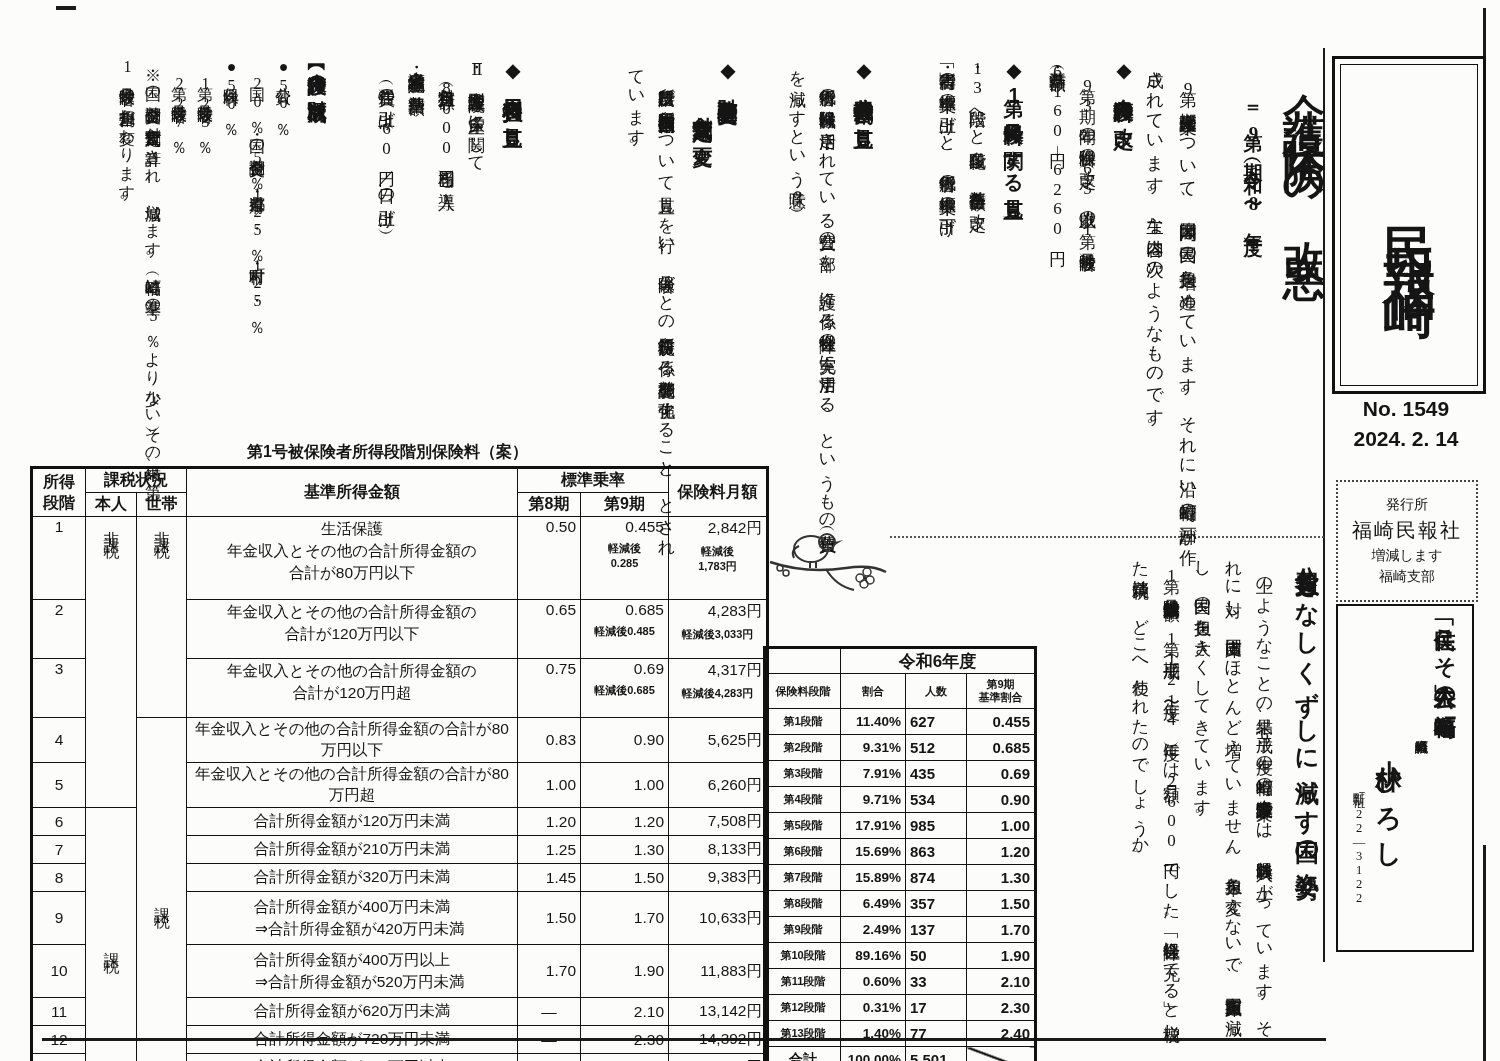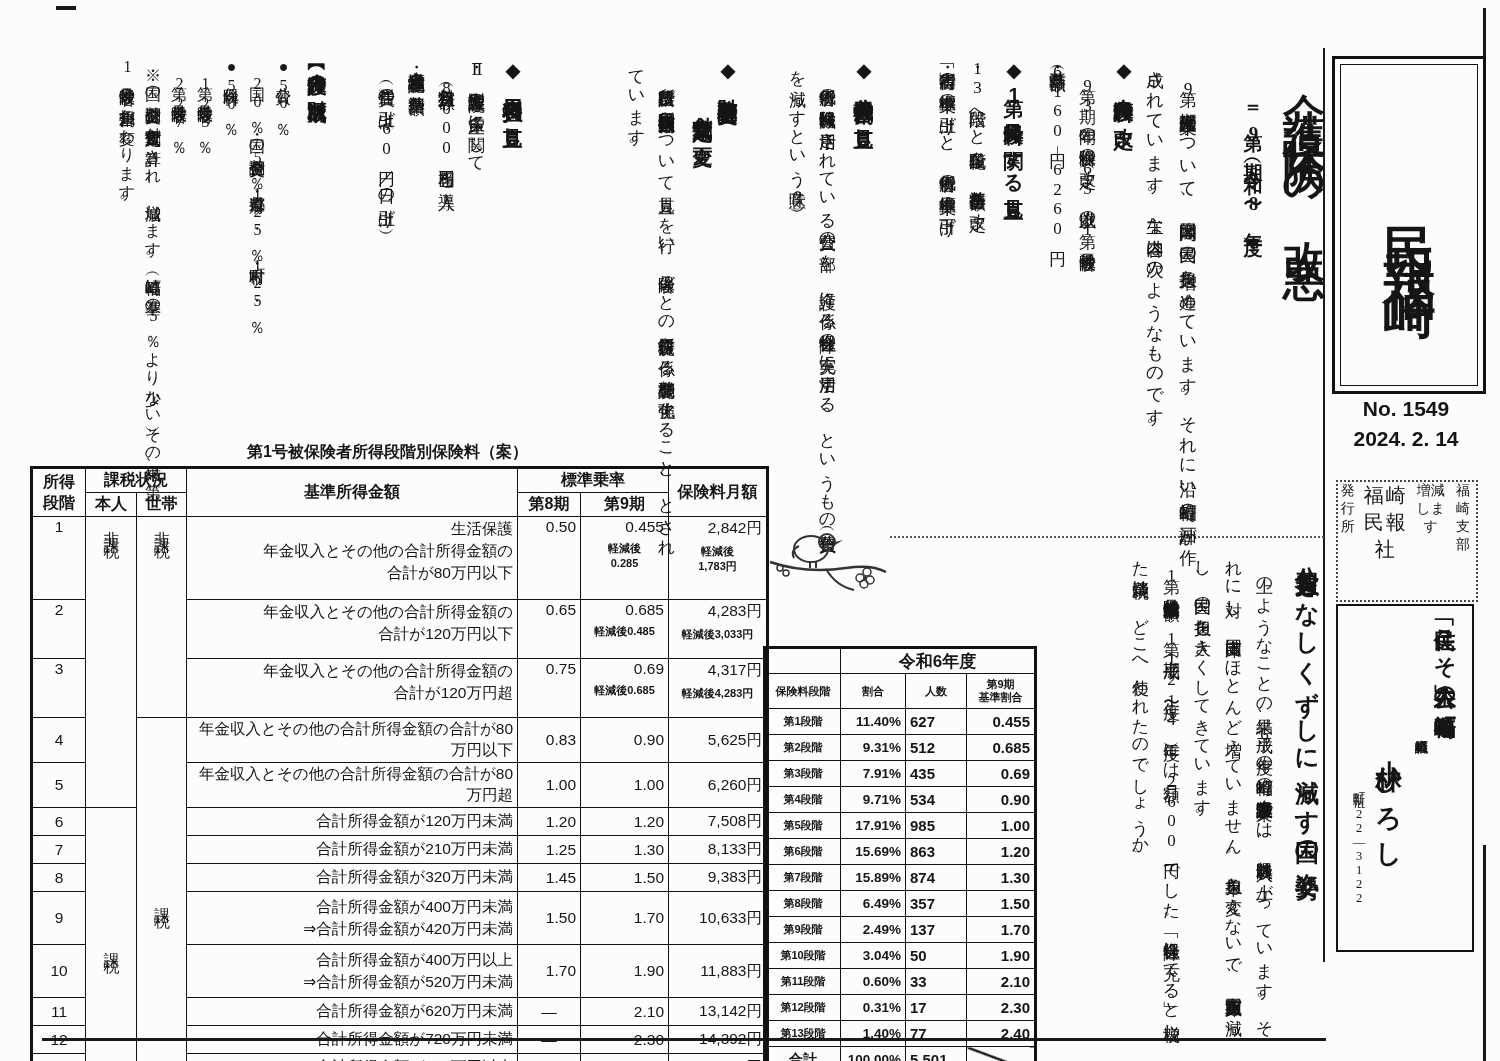--- a/index.html
+++ b/index.html
@@ -17,21 +17,21 @@
   #art-right2{left:1483px;top:845px;width:3px;height:216px;}
   #rule-dotted{position:absolute;left:890px;top:536px;width:434px;border-top:2px dotted #555;}
 
   
   #masthead-box{position:absolute;left:1332px;top:56px;width:148px;height:332px;border:3px solid #111;}
   #masthead-inner{position:absolute;inset:5px;border:1.5px solid #111;display:flex;align-items:center;justify-content:center;}
   #masthead-title{font-size:52px;font-weight:bold;letter-spacing:20px;line-height:1;}
   #issue-block{position:absolute;left:1334px;top:394px;width:144px;text-align:center;
                font-weight:bold;font-size:21px;line-height:30px;font-family:"Liberation Sans","DejaVu Sans",sans-serif;}
   #publisher-box{position:absolute;left:1336px;top:480px;width:138px;height:118px;border:2px dotted #444;
-                 display:flex;flex-direction:row;justify-content:center;text-align:center;gap:3px;}
+                 display:flex;flex-direction:column;justify-content:center;text-align:center;gap:3px;}
   #publisher-box .s{font-size:14px;}
   #publisher-box .b{font-size:20px;letter-spacing:2px;}
   #slogan-box{position:absolute;left:1336px;top:604px;width:138px;height:348px;border:2px solid #111;padding:6px 4px;box-sizing:border-box;}
   #slogan-inner{height:100%;}
   #slogan-text{font-size:22px;font-weight:bold;letter-spacing:1px;}
   #council-title{font-size:13px;padding-top:118px;margin-left:6px;}
   #member-name{font-size:26px;font-weight:bold;letter-spacing:6px;padding-top:128px;margin-left:4px;}
   #address-phone{font-size:12.5px;padding-top:170px;margin-left:8px;}
 
   
@@ -60,21 +60,21 @@
   
   #premium-title{position:absolute;left:30px;top:442px;width:715px;text-align:center;
                  font-weight:bold;font-size:16px;font-family:"Liberation Sans","DejaVu Sans",sans-serif;}
   #premium-table{position:absolute;left:30px;top:466px;border-collapse:collapse;table-layout:fixed;
                  font-family:"Liberation Sans","DejaVu Sans",sans-serif;}
   #premium-table td{border:1.5px solid #111;padding:1px 4px;font-size:15.5px;overflow:hidden;}
   #premium-table{border:3px solid #111;}
   #premium-table .hd{text-align:center;font-weight:bold;font-size:16px;vertical-align:middle;}
   .c-no{width:44px;text-align:center;vertical-align:middle;}
   .c-self{width:42px;} .c-house{width:41px;}
-  .c-desc{width:322px;text-align:right;}
+  .c-desc{width:322px;text-align:center;}
   .c-r8{width:54px;text-align:right;} .c-r9{width:79px;text-align:right;}
   .c-m{width:89px;text-align:right;}
   .taxcell{vertical-align:middle;text-align:center;}
   .taxcell .v{margin:0 auto;font-size:16px;letter-spacing:6px;}
   .num{vertical-align:top;}
   .note{font-size:11px;font-weight:bold;text-align:center;line-height:15px;padding-top:5px;}
   .desc2{line-height:22px;}
   .small-desc{font-size:12px;}
   .rh-big td{height:80px;vertical-align:top;}
   .rh-med td{height:56px;vertical-align:top;}
@@ -416,21 +416,21 @@
           <td class="rate">1.50</td>
         </tr>
     <tr class="dr">
           <td class="lab">第9段階</td>
           <td class="pct">2.49%</td>
           <td class="cnt">137</td>
           <td class="rate">1.70</td>
         </tr>
     <tr class="dr">
           <td class="lab">第10段階</td>
-          <td class="pct">3.04%</td>
+          <td class="pct">89.16%</td>
           <td class="cnt">50</td>
           <td class="rate">1.90</td>
         </tr>
     <tr class="dr">
           <td class="lab">第11段階</td>
           <td class="pct">0.60%</td>
           <td class="cnt">33</td>
           <td class="rate">2.10</td>
         </tr>
     <tr class="dr">

